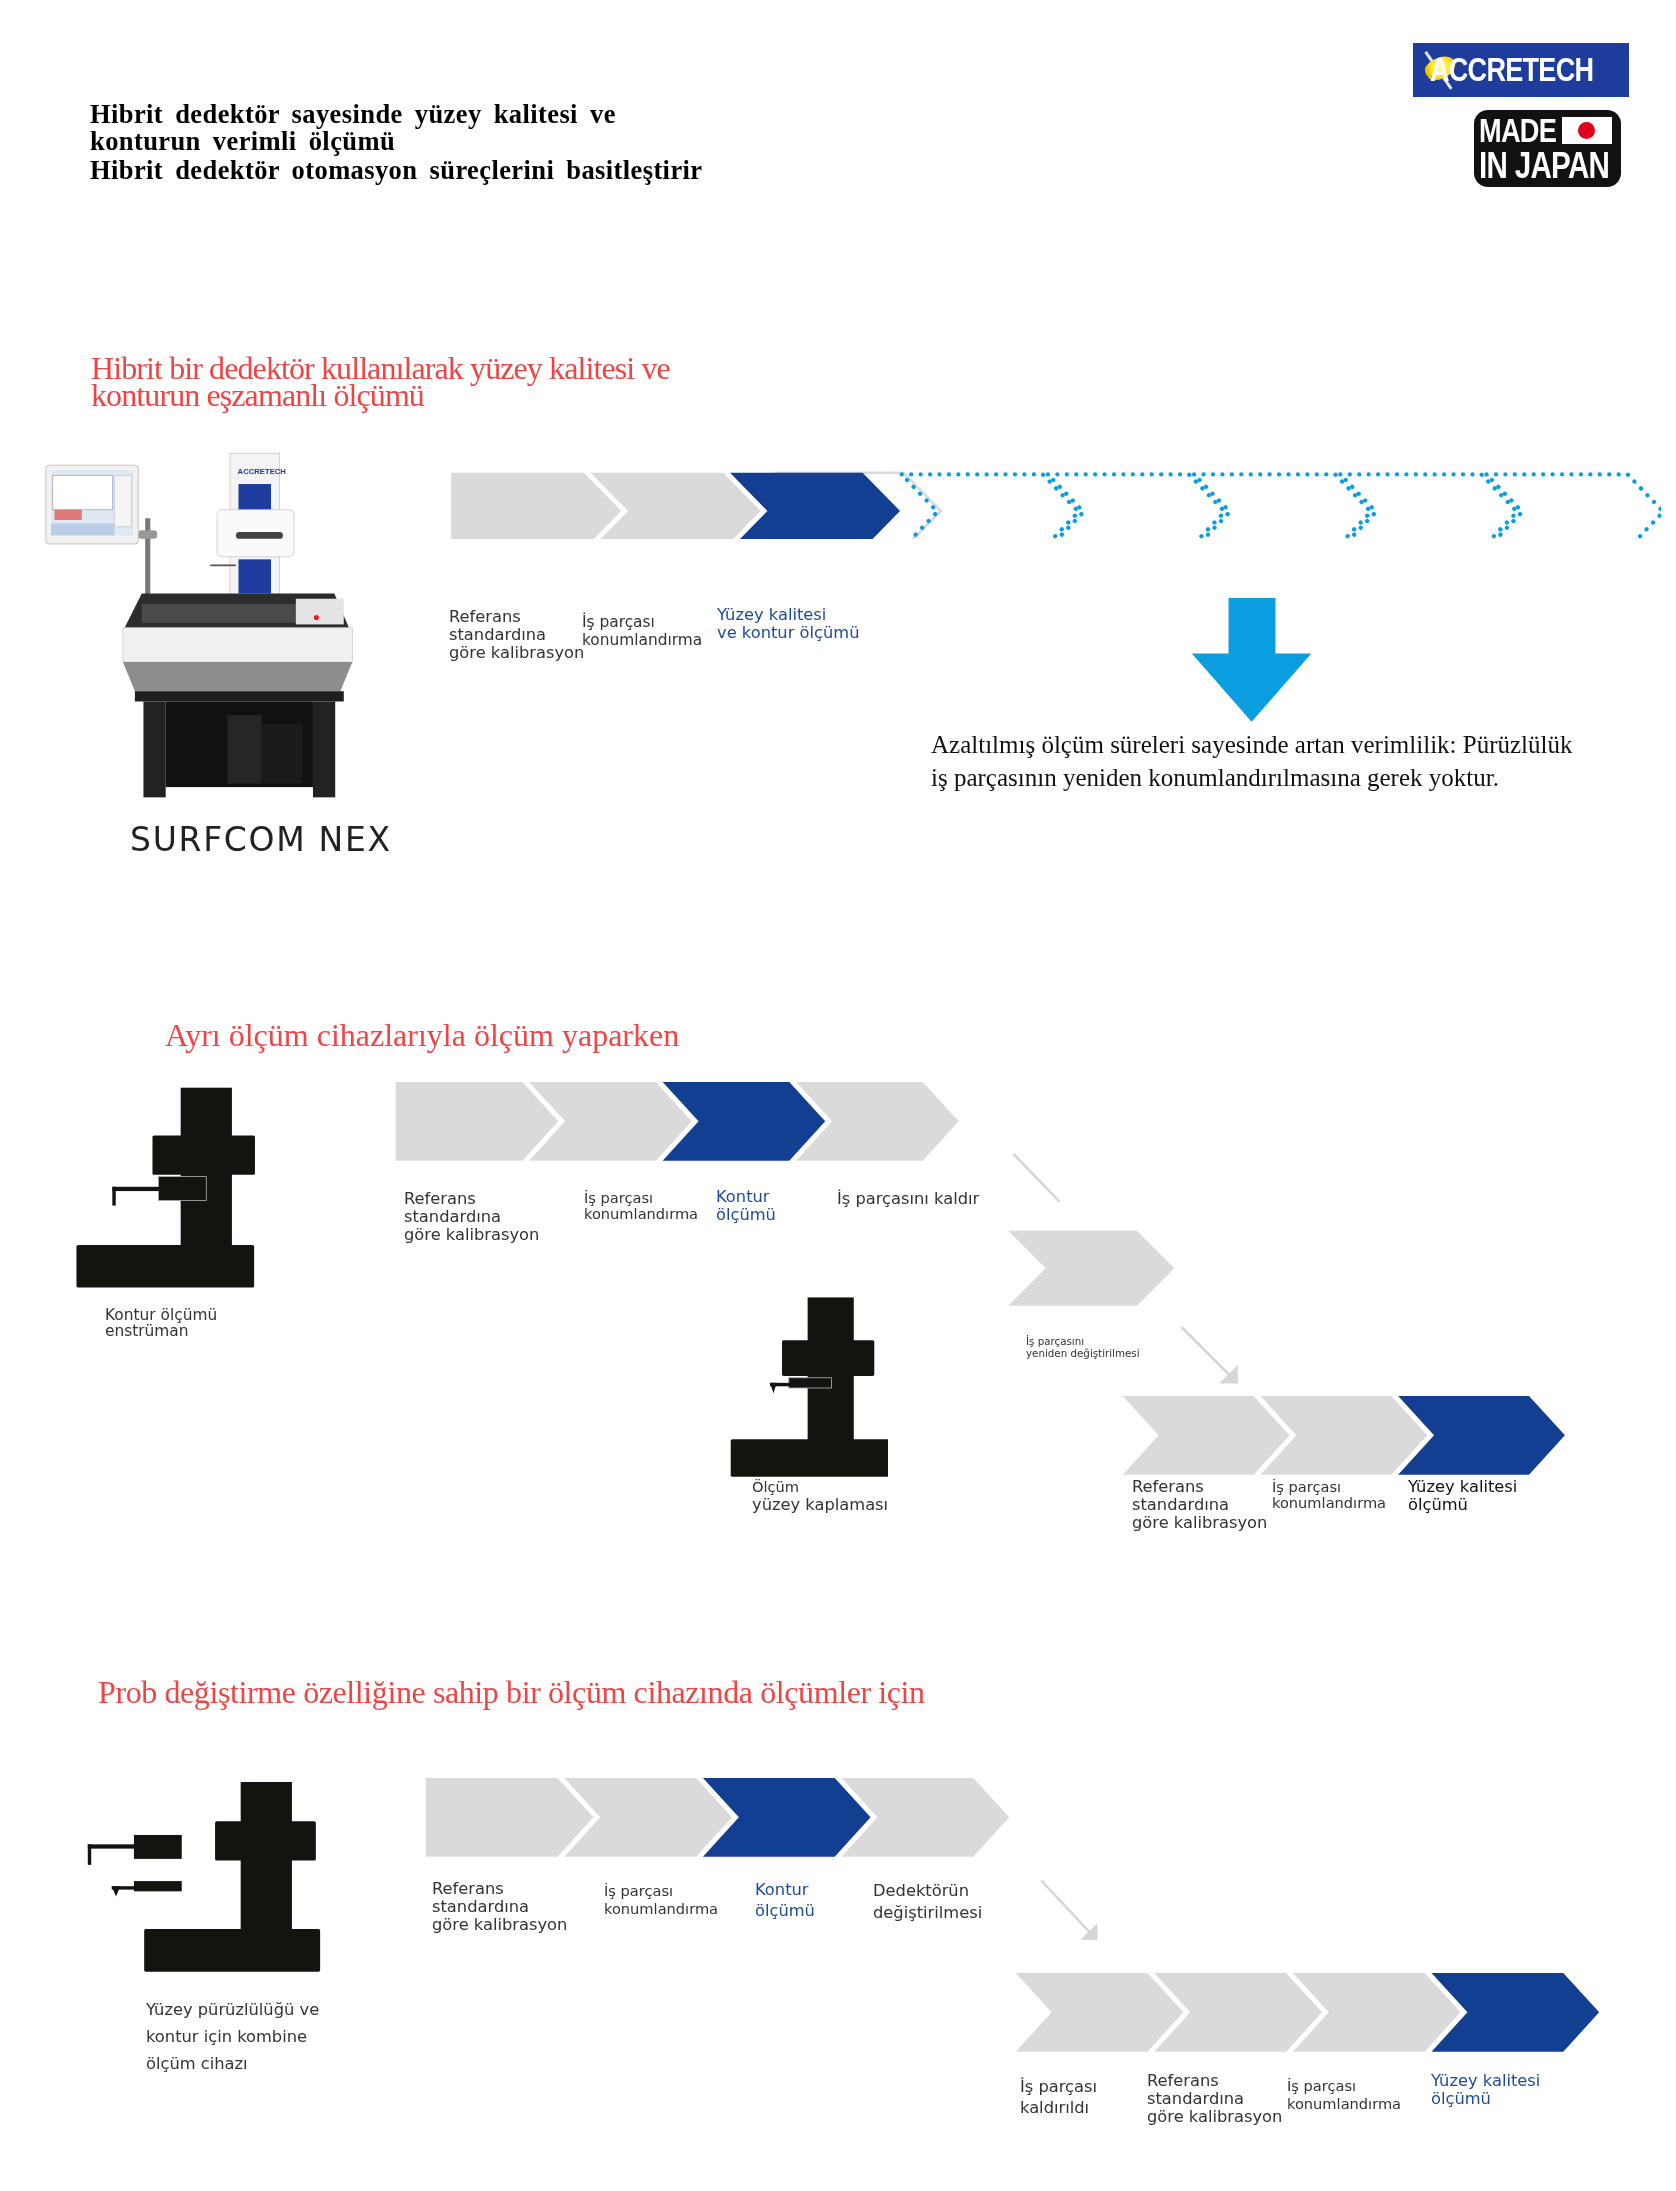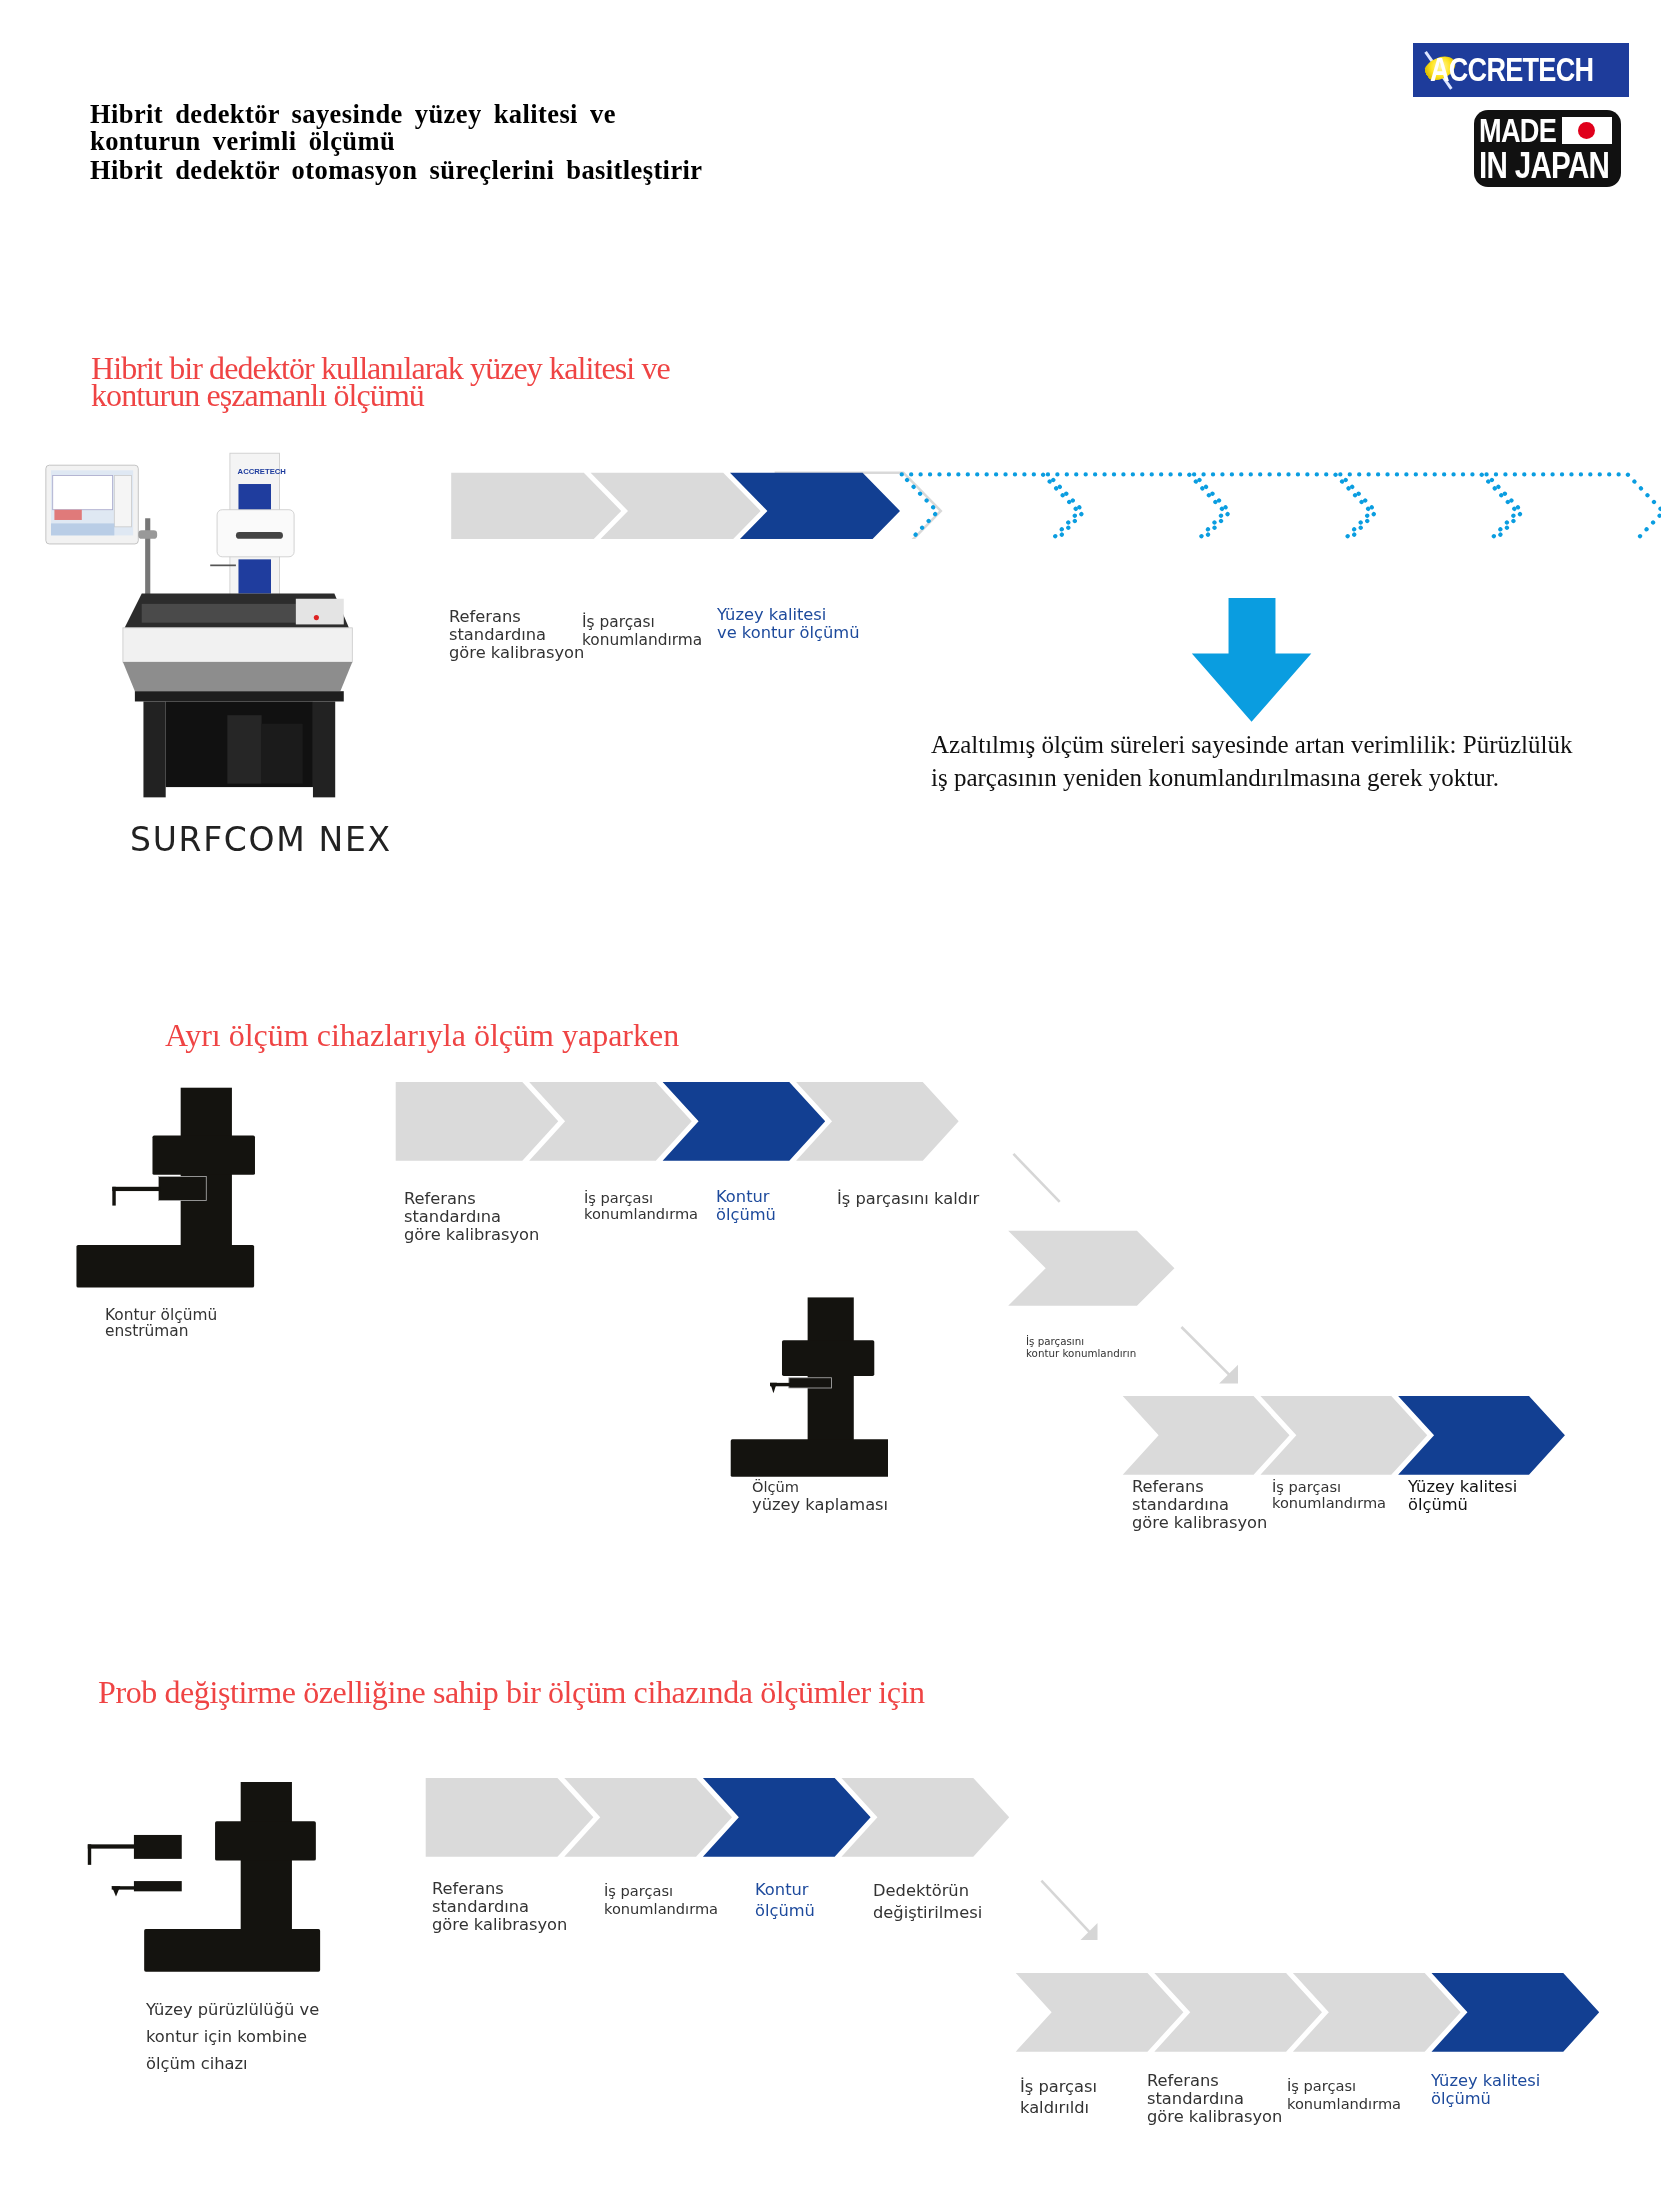--- a/index.html
+++ b/index.html
@@ -207,21 +207,21 @@
   <line x1="4" y1="8" x2="58" y2="64" stroke="#d6d6d6" stroke-width="3"></line>
   <line x1="200" y1="210" x2="258" y2="268" stroke="#d6d6d6" stroke-width="3"></line>
   <polygon points="266,276 266,254 244,276" fill="#d6d6d6"></polygon>
 </svg>
 
 <svg class="abs" style="left:1006px; top:1229px;" width="180" height="81" viewBox="0 0 210 95">
   <polygon points="2,2 153,2 197,46 153,90 2,90 46,46" class="chev-gray"></polygon>
 </svg>
 <div class="lbl sans small" style="left:1026px; top:1335px;">
   <div>İş parçasını</div>
-  <div>kontur konumlandırın</div>
+  <div>yeniden değiştirilmesi</div>
 </div>
 
 <svg class="abs" style="left:717px; top:1294px;" width="171" height="188" viewBox="0 0 200 220">
   <rect x="106" y="4" width="54" height="170" fill="#14130f"></rect>
   <rect x="76" y="54" width="108" height="42" rx="2" fill="#14130f"></rect>
   <rect x="84" y="98" width="50" height="12" fill="#14130f" stroke="#aaa" stroke-width="1"></rect>
   <rect x="62" y="104" width="24" height="4" fill="#14130f"></rect>
   <polygon points="62,104 70,104 66,116" fill="#14130f"></polygon>
   <rect x="16" y="170" width="186" height="44" rx="2" fill="#14130f"></rect>
 </svg>

